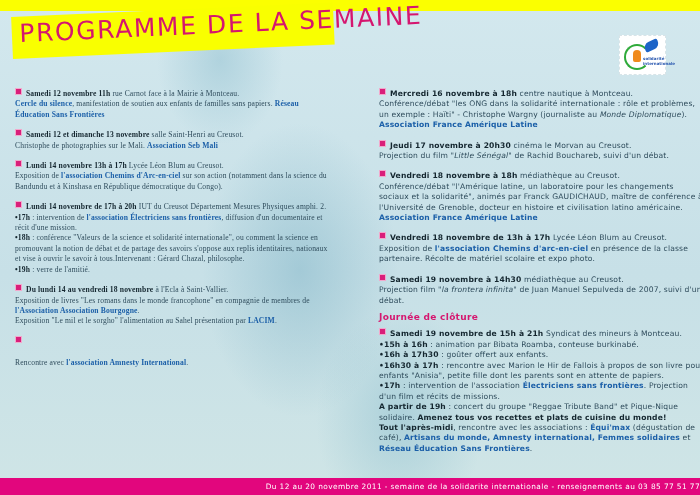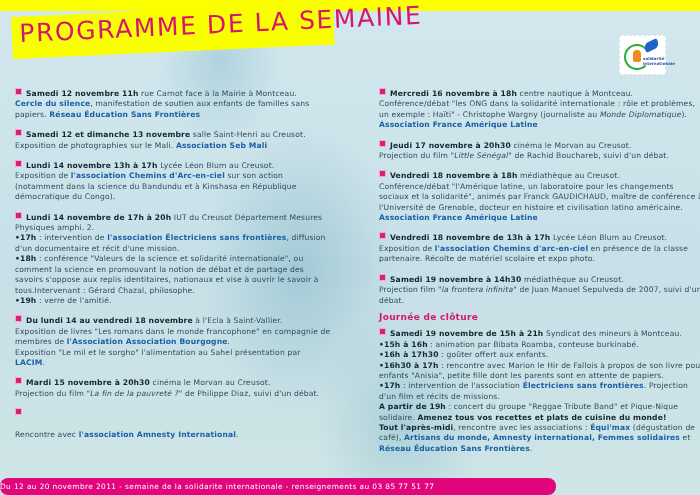--- a/index.html
+++ b/index.html
@@ -45,38 +45,38 @@
     position: absolute; left: 24px; top: 5px; width: 15px; height: 9px;
     background: #1c64c8; border-radius: 6px 2px 6px 2px; transform: rotate(-25deg);
   }
   .logo .logo-text {
     position: absolute; left: 23px; top: 20px; font-size: 4px; line-height: 5px; color: #2a58b0; font-weight: bold;
   }
   .col {
     position: absolute; top: 88px; font-size: 7.6px; line-height: 10.4px;
     color: #2f4c5c; letter-spacing: 0.15px;
   }
-  .col.left { left: 15px; width: 318px; }
+  .col.left { left: 15px; width: 318px; font-family: Liberation Serif, serif; }
   .col.right { left: 379px; width: 325px; }
   .event { margin-bottom: 9px; }
   .event p { margin: 0; }
   .bullet {
     display: inline-block; width: 5px; height: 5px; background: #d91f7a;
     border: 0.5px solid #f1a9cc; margin-right: 4px; vertical-align: 1px;
   }
   .when { font-weight: bold; color: #14262f; }
   .org { font-weight: bold; color: #1b5fa8; }
   .film { font-style: italic; }
   .emph { font-weight: bold; color: #14262f; margin-top: 46px; }
   .section-title {
     color: #d5166f; font-weight: bold; font-size: 9px; margin: -3px 0 6px 0; letter-spacing: 0.3px;
   }
   .footer {
-    position: absolute; left: 0; top: 478px; width: 556px; height: 17px; background: #e2067d;
-    color: #ffffff; font-size: 7.4px; line-height: 17px; text-align: left; letter-spacing: 0.4px; border-radius: 8px;
+    position: absolute; left: 0; top: 478px; width: 700px; height: 17px; background: #e2067d;
+    color: #ffffff; font-size: 7.4px; line-height: 17px; text-align: right; letter-spacing: 0.4px;
   }
 </style>
 </head>
 <body>
 
 <div class="page">
 
   <div class="top-bar"></div>
   <div class="title-band"></div>
   <div class="title">PROGRAMME DE LA SEMAINE</div>
@@ -93,21 +93,21 @@
     <div class="event">
       <p>
         <span class="bullet"></span><span class="when">Samedi 12 novembre 11h</span><span> rue Carnot face à la Mairie à Montceau.</span><br>
         <span class="org">Cercle du silence</span><span>, manifestation de soutien aux enfants de familles sans papiers. </span><span class="org">Réseau Éducation Sans Frontières</span>
       </p>
     </div>
 
     <div class="event">
       <p>
         <span class="bullet"></span><span class="when">Samedi 12 et dimanche 13 novembre</span><span> salle Saint-Henri au Creusot.</span><br>
-        <span>Exposition de photographies sur le Mali. </span><span class="org">Association Seb Mali</span>
+        <span>Christophe de photographies sur le Mali. </span><span class="org">Association Seb Mali</span>
       </p>
     </div>
 
     <div class="event">
       <p>
         <span class="bullet"></span><span class="when">Lundi 14 novembre 13h à 17h</span><span> Lycée Léon Blum au Creusot.</span><br>
         <span>Exposition de </span><span class="org">l'association Chemins d'Arc-en-ciel</span><span> sur son action (notamment dans la science du Bandundu et à Kinshasa en République démocratique du Congo).</span>
       </p>
     </div>
 
@@ -121,26 +121,20 @@
     </div>
 
     <div class="event">
       <p>
         <span class="bullet"></span><span class="when">Du lundi 14 au vendredi 18 novembre</span><span> à l'Ecla à Saint-Vallier.</span><br>
         <span>Exposition de livres "Les romans dans le monde francophone" en compagnie de membres de </span><span class="org">l'Association Association Bourgogne</span><span>.</span><br>
         <span>Exposition "Le mil et le sorgho" l'alimentation au Sahel présentation par </span><span class="org">LACIM</span><span>.</span>
       </p>
     </div>
 
-    <div class="event">
-      <p>
-        <span class="bullet"></span><span class="when">Mardi 15 novembre à 20h30</span><span> cinéma le Morvan au Creusot.</span><br>
-        <span>Projection du film </span><span class="film">"La fin de la pauvreté ?"</span><span> de Philippe Diaz, suivi d'un débat.</span>
-      </p>
-    </div>
 
     <div class="event">
       <p>
         <span class="bullet"></span><br>
         <br>
         <span>Rencontre avec </span><span class="org">l'association Amnesty International</span><span>.</span>
       </p>
     </div>
   </div>
 

